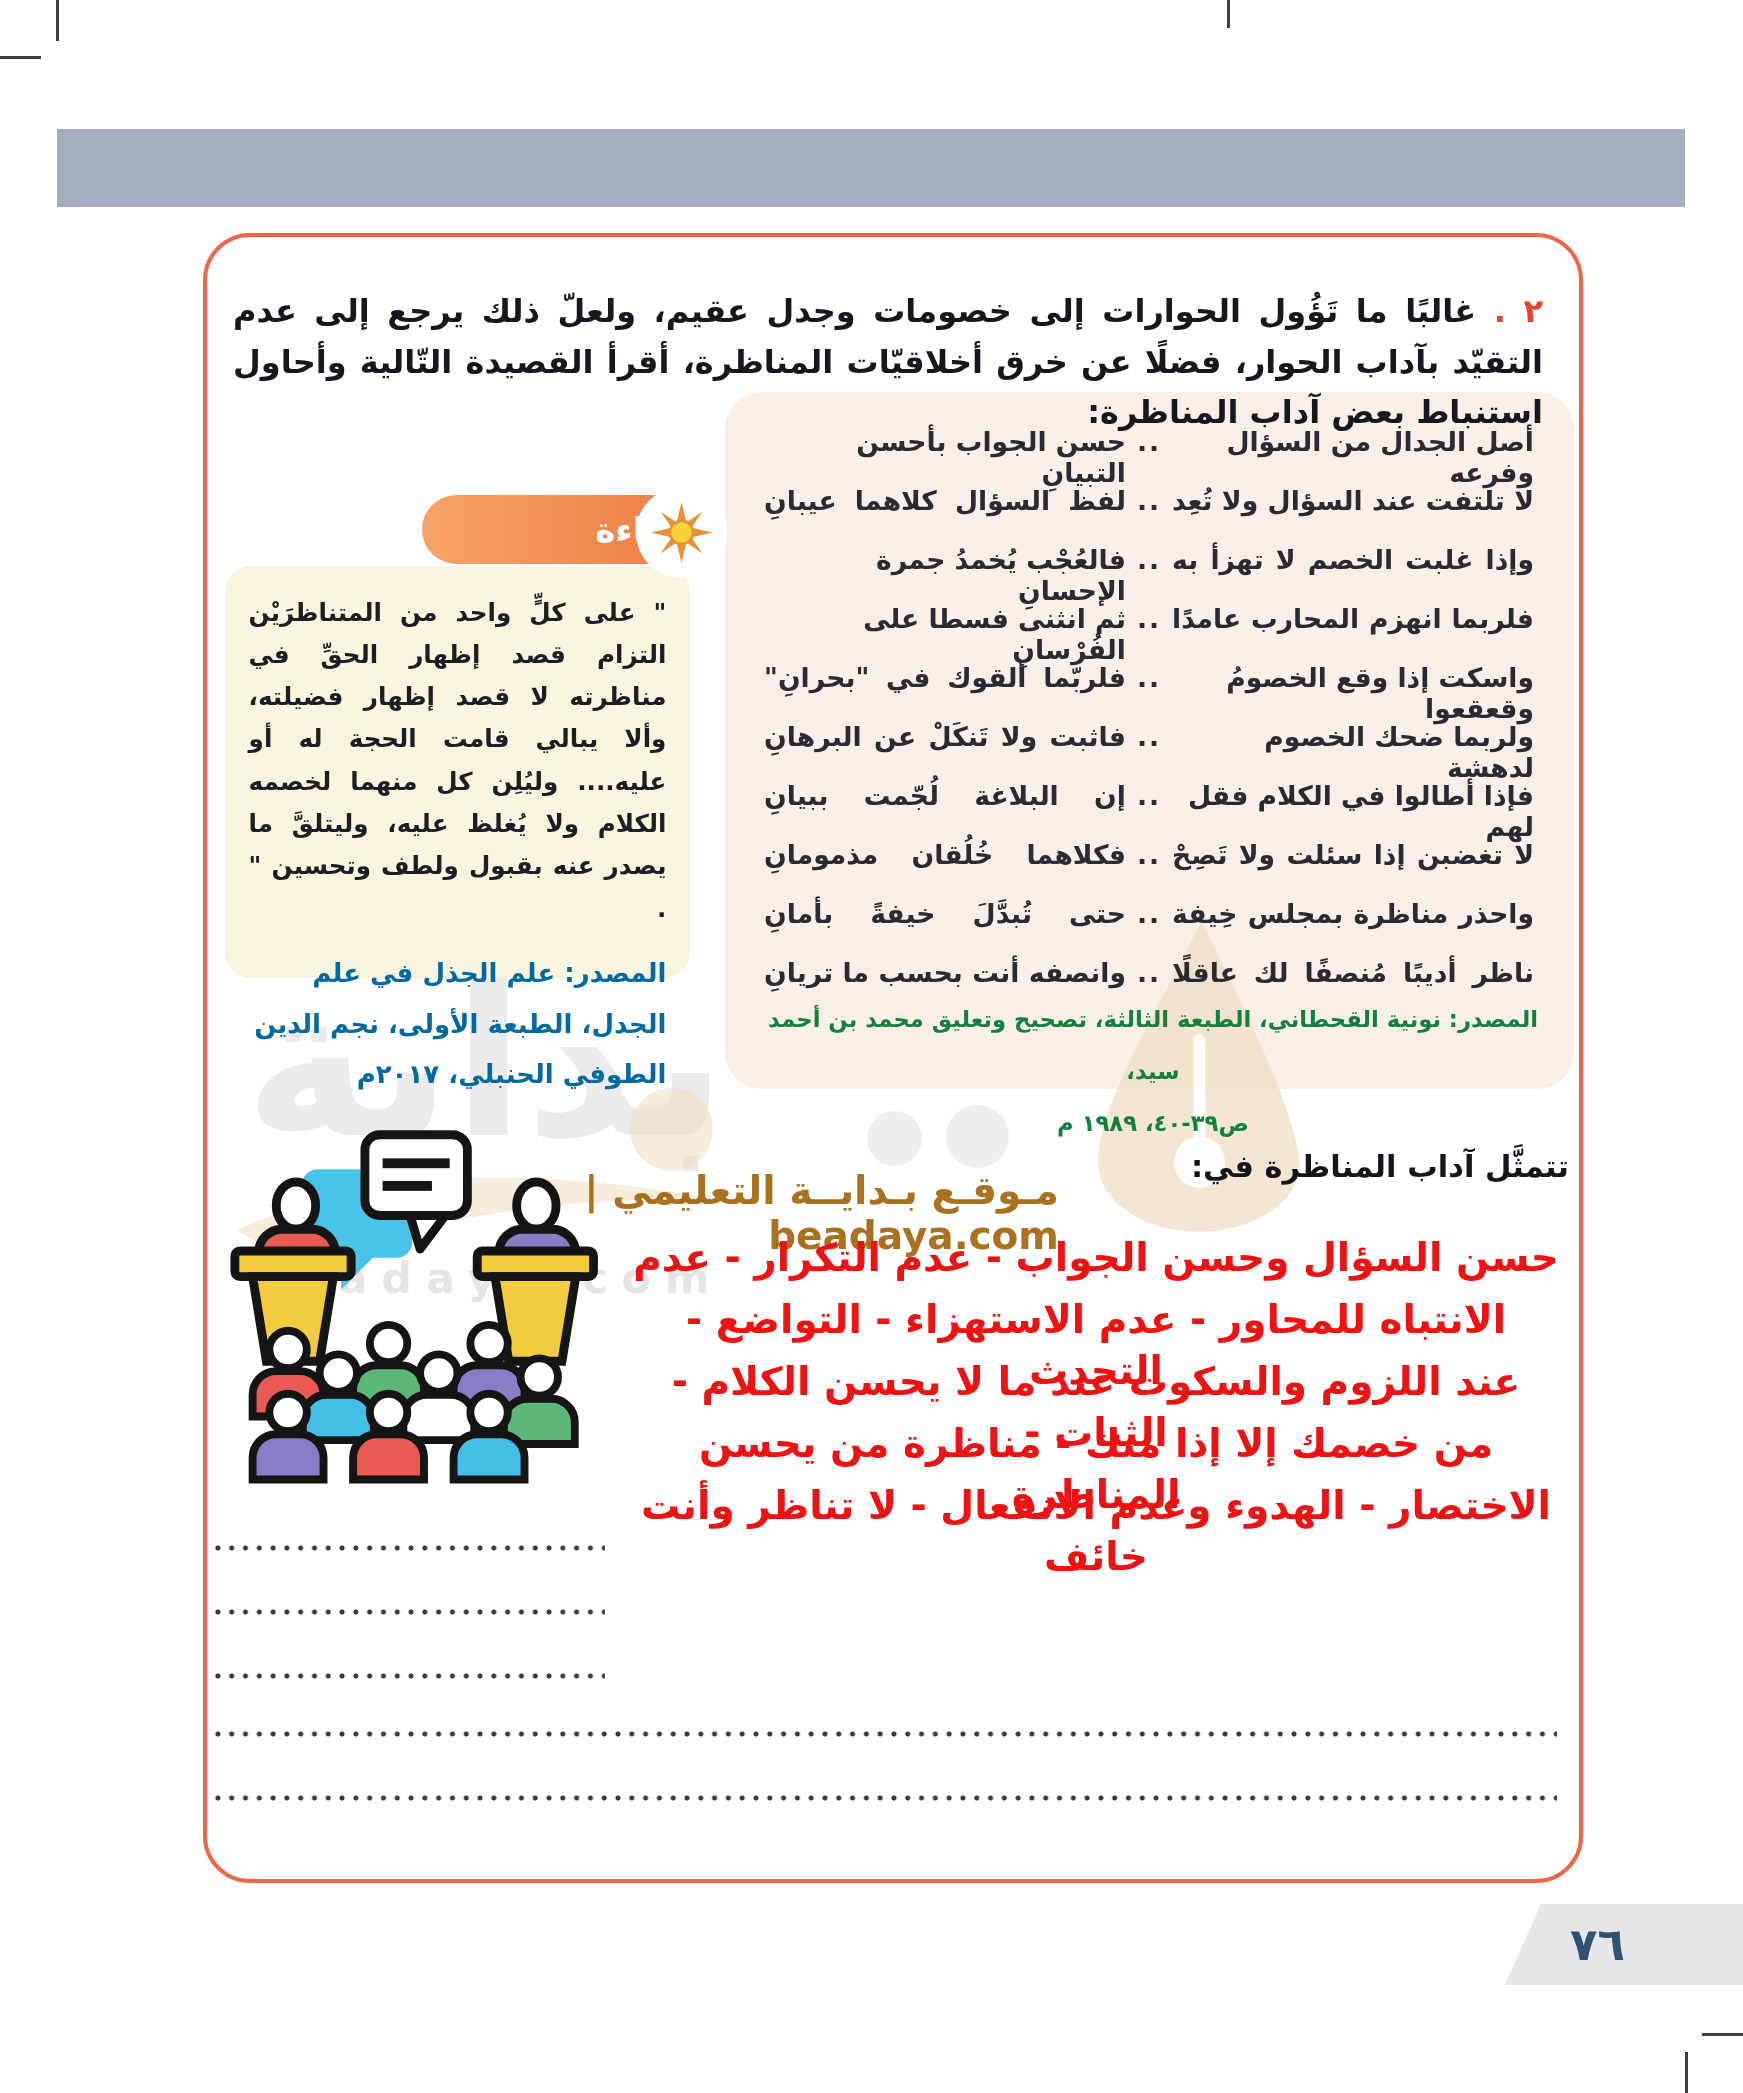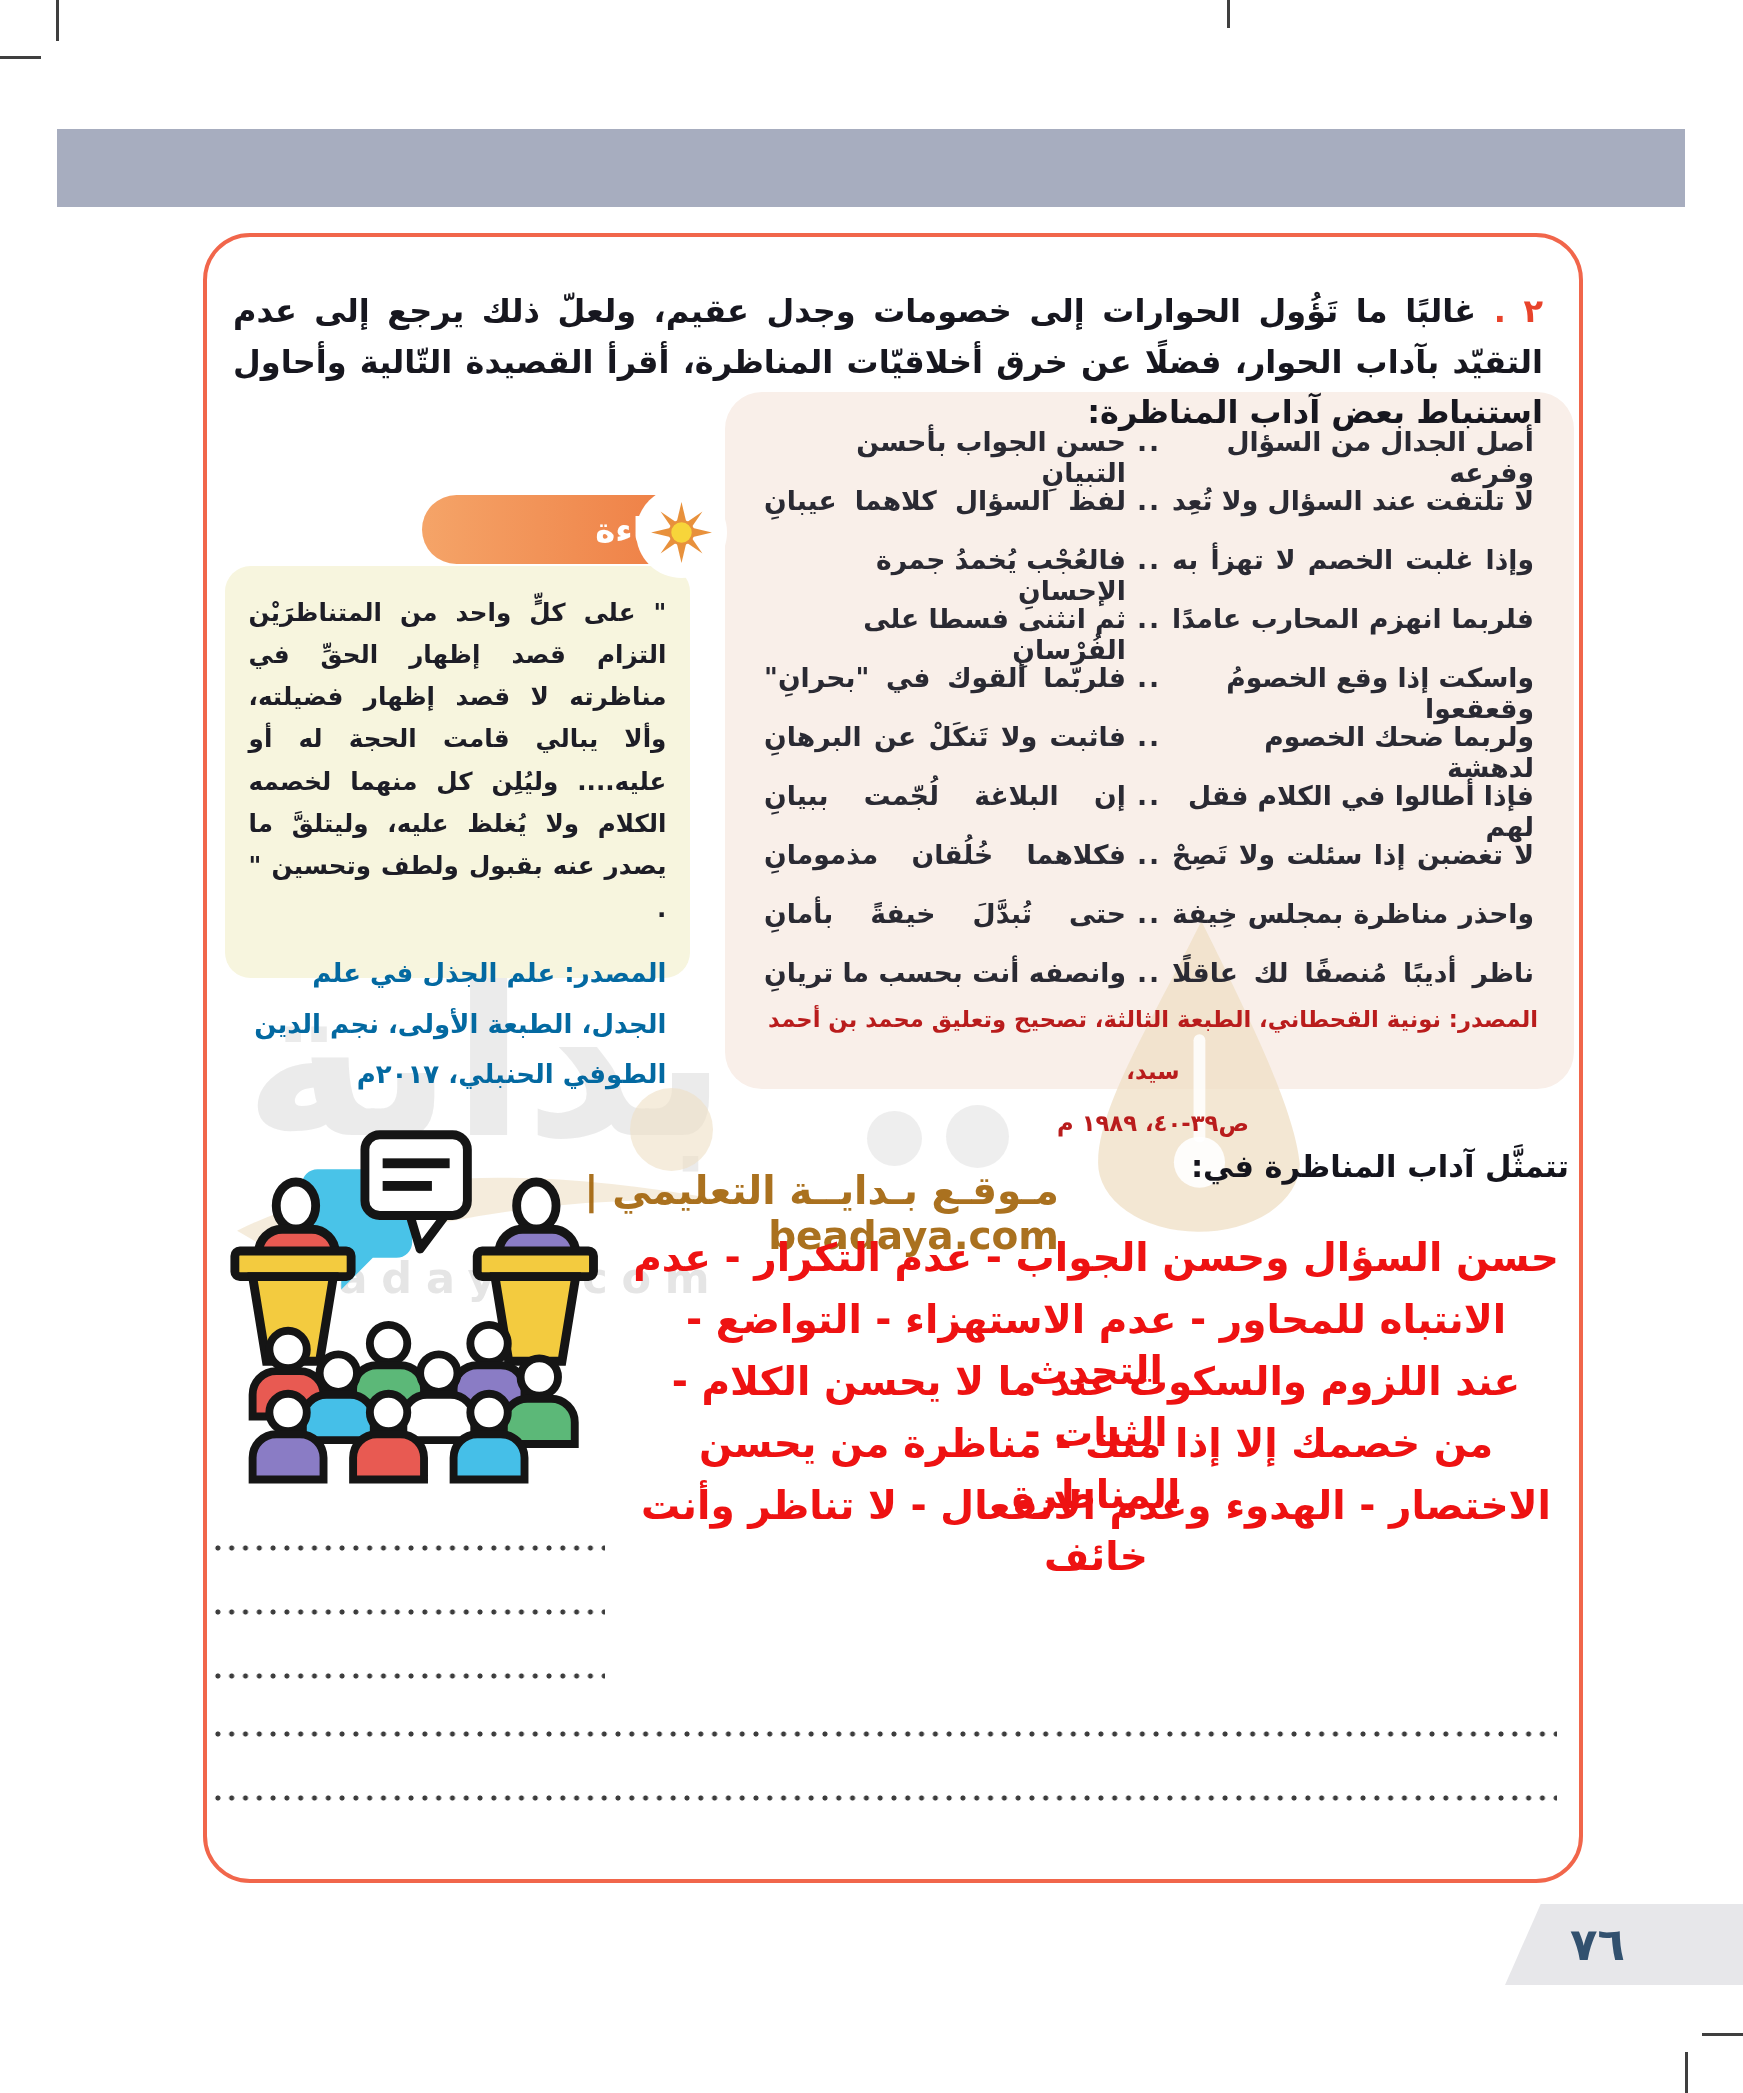--- a/index.html
+++ b/index.html
@@ -21,21 +21,21 @@
   
   .poem-box{position:absolute;left:725px;top:392px;width:849px;height:697px;
     background:#f9efe9;border-radius:37px;}
   .poem-verses{position:absolute;left:764px;top:426px;width:770px;z-index:3;}
   .verse{display:flex;direction:rtl;align-items:baseline;height:59px;
     font-size:26.6px;font-weight:700;color:#2a2a33;}
   .verse .sadr{width:47%;text-align:right;text-align-last:justify;}
   .verse .sep{width:6%;text-align:center;letter-spacing:2px;}
   .verse .ajuz{width:47%;text-align:right;text-align-last:justify;}
   .poem-source{position:absolute;left:759px;top:993px;width:788px;direction:rtl;text-align:center;
-    color:#b91c1c;font-weight:700;font-size:22.7px;line-height:2.3;z-index:3;}
+    color:#15803d;font-weight:700;font-size:22.7px;line-height:2.3;z-index:3;}
   
   .idaa-badge{position:absolute;left:422px;top:495px;width:268px;height:69px;z-index:4;
     background:linear-gradient(90deg,#f5a468,#ee7d43);border-radius:37px;
     display:flex;align-items:center;justify-content:flex-end;}
   .idaa-badge .label{color:#fff;font-size:34px;font-weight:800;direction:rtl;padding-left:39px;}
   .sun-wrap{position:absolute;left:636px;top:487px;width:91px;height:91px;background:#fff;
     border-radius:50%;display:flex;align-items:center;justify-content:center;z-index:5;}
   .quote-box{position:absolute;left:225px;top:566px;width:465px;height:412px;
     background:#f7f5de;border-radius:25.6px;box-sizing:border-box;padding:25.6px 23.6px 17.7px 23.6px;z-index:2;}
   .quote-text{direction:rtl;text-align:justify;font-size:24.6px;font-weight:700;color:#1d1d26;line-height:1.72;}

